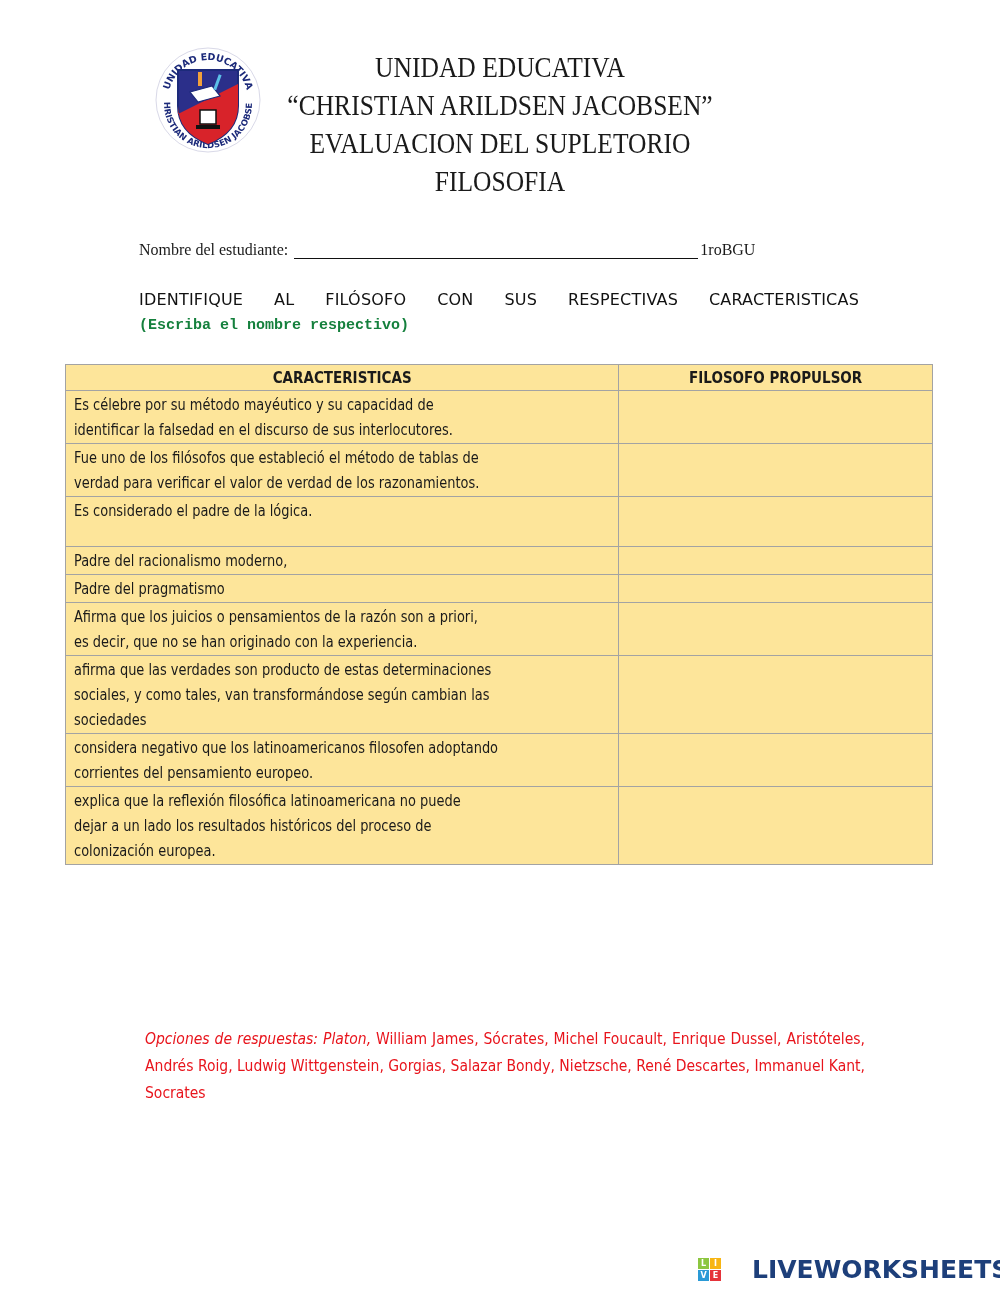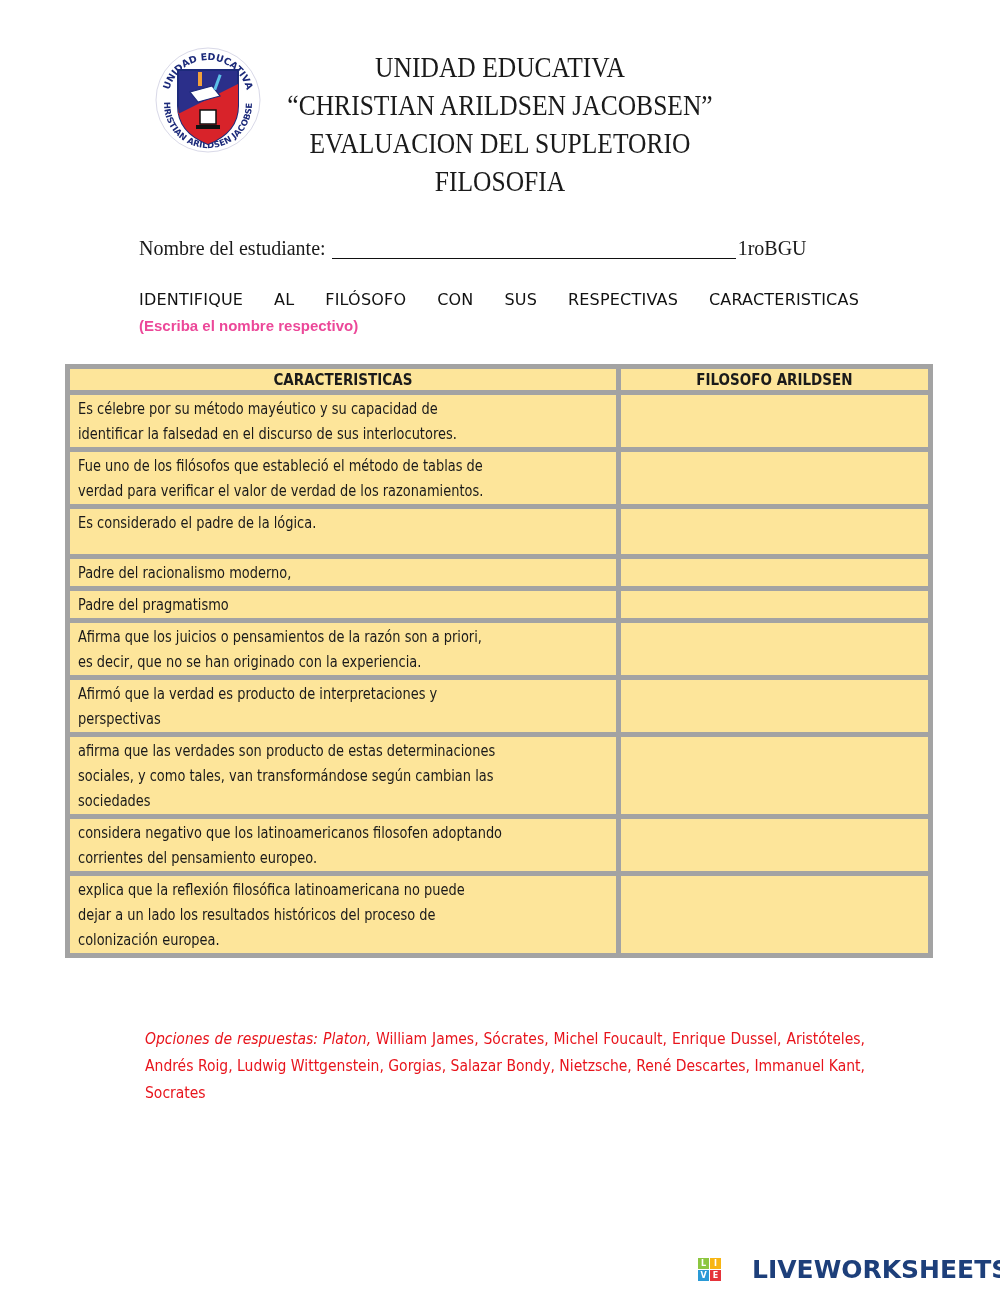--- a/index.html
+++ b/index.html
@@ -6,32 +6,32 @@
   html, body { width: 1000px; height: 1291px; background: #ffffff; overflow: hidden; }
   body { position: relative; font-family: "DejaVu Sans", sans-serif; color: #111; }
 
   .logo { position: absolute; left: 154px; top: 44px; width: 108px; height: 112px; }
   .titles { position: absolute; left: 250px; top: 48px; width: 500px; text-align: center;
     font-family: "Liberation Serif", "DejaVu Serif", serif; font-size: 29px; line-height: 38px; color: #1a1a1a;
     transform: scaleX(0.88); transform-origin: center top; }
   .titles div { white-space: nowrap; }
 
   .student-line { position: absolute; left: 139px; top: 237px; width: 720px;
-    font-family: "Liberation Serif", "DejaVu Serif", serif; font-size: 20px; color: #1a1a1a; display: flex; }
+    font-family: "Liberation Serif", "DejaVu Serif", serif; font-size: 16px; color: #1a1a1a; display: flex; align-items: flex-end; }
   .student-line .blank { display: inline-block; flex: 0 0 404px; border-bottom: 1.5px solid #111; height: 22px; margin-left: 6px; margin-right: 2px; }
 
   .instruction { position: absolute; left: 139px; top: 290px; width: 720px;
     font-family: "DejaVu Sans", sans-serif; font-weight: normal; font-size: 16px; color: #111;
     text-align: justify; text-align-last: justify; letter-spacing: 0.2px; }
   .instruction-sub { position: absolute; left: 139px; top: 317px;
-    font-family: Liberation Sans, sans-serif; font-weight: bold; font-size: 15px; color: #ec4899; }
+    font-family: Liberation Mono, monospace; font-weight: bold; font-size: 15px; color: #15803d; }
 
   table.grid { position: absolute; left: 65px; top: 364px; width: 868px; border-collapse: collapse;
     background: #fde59a; font-family: "DejaVu Sans Condensed", "DejaVu Sans", sans-serif; font-size: 15.5px; color: #1a1a1a; }
-  table.grid td, table.grid th { border: 5px solid #a3a3a3; vertical-align: top; }
+  table.grid td, table.grid th { border: 1px solid #a3a3a3; vertical-align: top; }
   table.grid th { font-weight: bold; font-size: 15px; height: 26px; text-align: center; vertical-align: middle; }
   table.grid td.car { width: 554px; padding: 2px 18px 0 8px; line-height: 25px; }
   table.grid td.ans { width: 314px; }
   table.grid td.car span { display: block; transform: scaleX(0.93); transform-origin: left top; white-space: pre-line; }
 
   .options { position: absolute; left: 145px; top: 1026px; width: 720px;
     font-family: "DejaVu Sans Condensed", "DejaVu Sans", sans-serif; font-size: 15.5px; color: #e8141c;
     line-height: 27px; text-align: justify; }
   .options .lead { font-style: italic; }
 
@@ -77,21 +77,21 @@
   <span>1roBGU</span>
 </div>
 
 <div class="instruction">IDENTIFIQUE AL FILÓSOFO CON SUS RESPECTIVAS CARACTERISTICAS</div>
 <div class="instruction-sub">(Escriba el nombre respectivo)</div>
 
 <table class="grid">
   <thead>
     <tr>
       <th>CARACTERISTICAS</th>
-      <th>FILOSOFO ARILDSEN</th>
+      <th>FILOSOFO PROPULSOR</th>
     </tr>
   </thead>
   <tbody>
     <tr style="height:51px">
       <td class="car">
           <span>Es célebre por su método mayéutico y su capacidad de
 identificar la falsedad en el discurso de sus interlocutores.</span>
         </td>
       <td class="ans"></td>
     </tr>
@@ -117,27 +117,20 @@
     <tr style="height:26px">
       <td class="car">
           <span>Padre del pragmatismo</span>
         </td>
       <td class="ans"></td>
     </tr>
     <tr style="height:51px">
       <td class="car">
           <span>Afirma que los juicios o pensamientos de la razón son a priori,
 es decir, que no se han originado con la experiencia.</span>
-        </td>
-      <td class="ans"></td>
-    </tr>
-    <tr style="height:51px">
-      <td class="car">
-          <span>Afirmó que la verdad es producto de interpretaciones y
-perspectivas</span>
         </td>
       <td class="ans"></td>
     </tr>
     <tr style="height:75px">
       <td class="car">
           <span>afirma que las verdades son producto de estas determinaciones
 sociales, y como tales, van transformándose según cambian las
 sociedades</span>
         </td>
       <td class="ans"></td>

